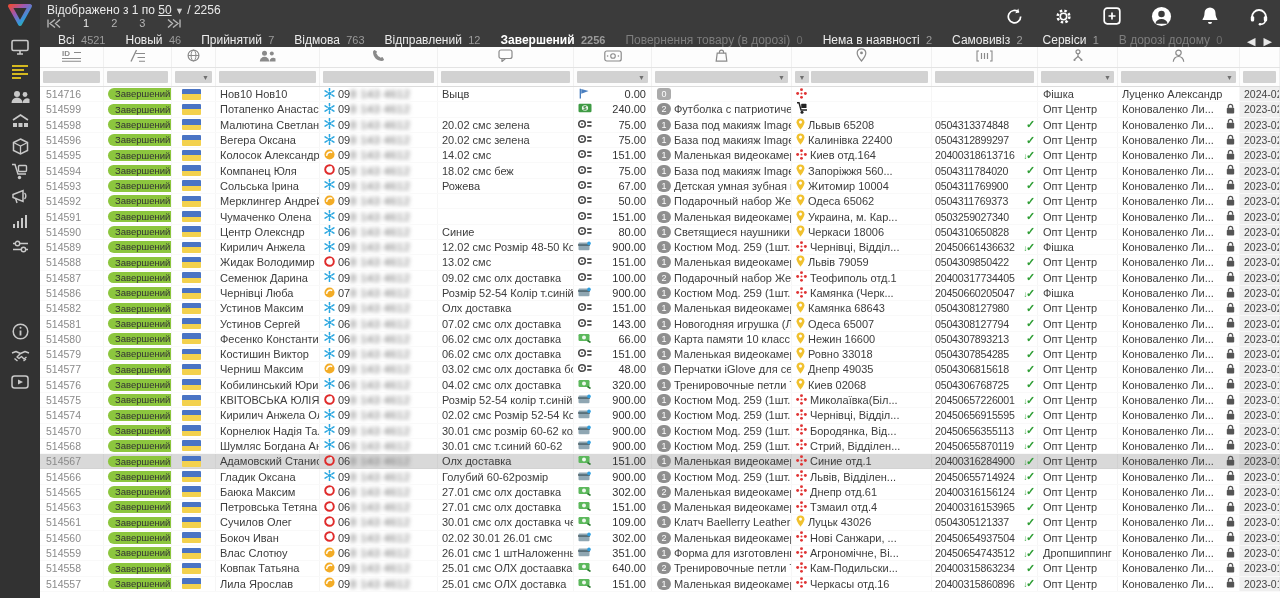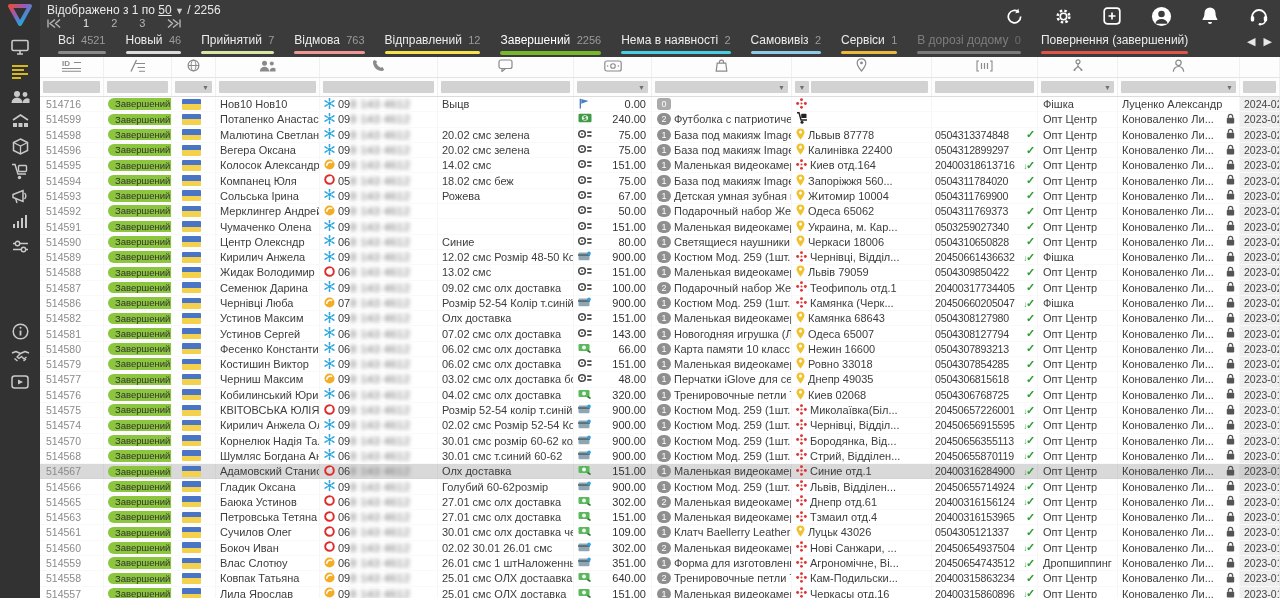--- a/index.html
+++ b/index.html
@@ -16,33 +16,33 @@
   #pager svg{display:block}
   #topicons{position:absolute;right:10px;top:5px;display:flex;align-items:center;gap:27px}
   #topicons .ti{width:22px;height:22px;display:flex;align-items:center;justify-content:center;cursor:pointer}
   
   #tabs{position:absolute;left:40px;top:29px;width:1200px;height:28px;display:flex;gap:20px;
         padding-left:18px;overflow:hidden;align-items:flex-end}
   .tab{display:flex;flex-direction:column;justify-content:flex-end;cursor:pointer;flex:0 0 auto}
   .tab .tl{color:#ececec;font-size:12px;white-space:nowrap;margin-bottom:4px}
   .tab .tl .cnt{color:#9b9b9b;font-size:11px;margin-left:3px}
   .tab .tu{height:3px;border-radius:2px;margin-bottom:3px}
-  .tab.active .tl{font-weight:normal;color:#fff}
+  .tab.active .tl{font-weight:bold;color:#fff}
   .tab.active .tu{height:4px;margin-bottom:2px}
   .tab.faded .tl{color:#7e7e7e}.tab.faded .tl .cnt{color:#6e6e6e}
   .tab.faded .tu{opacity:.45}
   #tabarrows{position:absolute;right:2px;top:33px;color:#e8e8e8;font-size:11px;display:flex;gap:8px;background:#3b3b3b;padding:2px 6px}
   #tabarrows span{cursor:pointer}
   
   #sidebar{position:absolute;left:0;top:0;width:40px;height:598px;background:#323232;z-index:6}
   #logo{width:40px;height:30px;display:flex;align-items:center;justify-content:center;margin-bottom:4px;cursor:pointer}
   .sbi{width:40px;height:25px;display:flex;align-items:center;justify-content:center;cursor:pointer;opacity:.92}
   .sbi.gap{margin-top:60px}
   
-  #grid{position:absolute;left:40px;top:57px;width:1240px;height:541px;background:#fff}
+  #grid{position:absolute;left:40px;top:47px;width:1240px;height:541px;background:#fff}
   #hicons,#hfilters{display:flex}
   #hicons{height:20px;border-bottom:1px solid #e3e3e3;background:#fdfdfd}
   #hfilters{height:18px;border-bottom:1px solid #dcdcdc;background:#fdfdfd}
   .hc{display:flex;align-items:center;justify-content:center;box-sizing:border-box;border-right:1px solid rgba(0,0,0,.05)}
   .fc{display:flex;align-items:center;box-sizing:border-box;border-right:1px solid rgba(0,0,0,.05);padding:0 3px;gap:2px}
   .fbox{height:12px;background:#d2d2d2;border-radius:1px;flex:1;display:flex;align-items:center;justify-content:flex-end;cursor:text}
   .fbox .dd{font-size:7px;color:#6f6f6f;padding-right:3px}
   .fmini{height:12px;width:14px;background:#d2d2d2;border-radius:1px;display:flex;align-items:center;justify-content:center;flex:0 0 auto;cursor:pointer}
   .fmini .dd{font-size:7px;color:#6f6f6f}
   #rows{position:relative}
@@ -157,20 +157,24 @@
         <span class="tl">Відмова <span class="cnt">763</span></span>
         <div class="tu" style="background:#f19595"></div>
       </div>
       <div class="tab">
         <span class="tl">Відправлений <span class="cnt">12</span></span>
         <div class="tu" style="background:#f6e24b"></div>
       </div>
       <div class="tab active">
         <span class="tl">Завершений <span class="cnt">2256</span></span>
         <div class="tu" style="background:#76b82a"></div>
+      </div>
+      <div class="tab faded">
+        <span class="tl">Повернення товару (в дорозі) <span class="cnt">0</span></span>
+        <div class="tu" style="background:#f0c6c6"></div>
       </div>
       <div class="tab">
         <span class="tl">Нема в наявності <span class="cnt">2</span></span>
         <div class="tu" style="background:#45cfe0"></div>
       </div>
       <div class="tab">
         <span class="tl">Самовивіз <span class="cnt">2</span></span>
         <div class="tu" style="background:#8fcbe8"></div>
       </div>
       <div class="tab">
@@ -571,21 +575,21 @@
         </div>
         <div class="cell c-product trunc" style="flex:0 0 140px;width:140px">
           <span class="qty">1</span>
           <span>База под макияж Images 24 Car...</span>
         </div>
         <div class="cell c-city trunc" style="flex:0 0 140px;width:140px">
           <span><svg width="9" height="12" viewBox="0 0 10 13">
               <path d="M5 0.3 C2.3 0.3 0.6 2.1 0.6 4.5 C0.6 7.5 5 12.7 5 12.7 C5 12.7 9.4 7.5 9.4 4.5 C9.4 2.1 7.7 0.3 5 0.3 Z" fill="#f1c12e"></path>
               <circle cx="5" cy="4.4" r="1.7" fill="#fff"></circle>
             </svg></span>
-          <span>Львыв 87778</span>
+          <span>Львыв 65208</span>
         </div>
         <div class="cell c-track " style="flex:0 0 106px;width:106px">
           <span>0504313374848</span>
           <span><span class="ck">✓</span></span>
         </div>
         <div class="cell c-ff trunc" style="flex:0 0 80px;width:80px">Опт Центр</div>
         <div class="cell c-mgr " style="flex:0 0 122px;width:122px">
           <span class="trunc">Коноваленко Ли...</span>
           <span><svg width="9" height="11" viewBox="0 0 9 11">
               <rect x="0.8" y="4.8" width="7.4" height="5.6" rx="1" fill="#555"></rect>
@@ -1869,21 +1873,21 @@
         <div class="cell c-id " style="flex:0 0 64px;width:64px">514565</div>
         <div class="cell c-status " style="flex:0 0 68px;width:68px">
           <span class="pill">Завершений</span>
         </div>
         <div class="cell c-flag " style="flex:0 0 44px;width:44px">
           <span class="uaflag">
             <div class="b"></div>
             <div class="y"></div>
           </span>
         </div>
-        <div class="cell c-name trunc" style="flex:0 0 104px;width:104px">Баюка Устинов</div>
+        <div class="cell c-name trunc" style="flex:0 0 104px;width:104px">Баюка Максим</div>
         <div class="cell c-phone " style="flex:0 0 118px;width:118px">
           <span><svg width="11" height="11" viewBox="0 0 12 12">
               <circle cx="6" cy="6" r="4.7" fill="none" stroke="#df2b2b" stroke-width="2.1"></circle>
               <circle cx="7.6" cy="3.2" r="1" fill="#fff"></circle>
             </svg></span>
           <span>06<span class="ph-mask">8 143 4612</span></span>
         </div>
         <div class="cell c-comment trunc" style="flex:0 0 136px;width:136px">27.01 смс олх доставка</div>
         <div class="cell c-price " style="flex:0 0 78px;width:78px">
           <span><svg width="13" height="10" viewBox="0 0 13 10">

